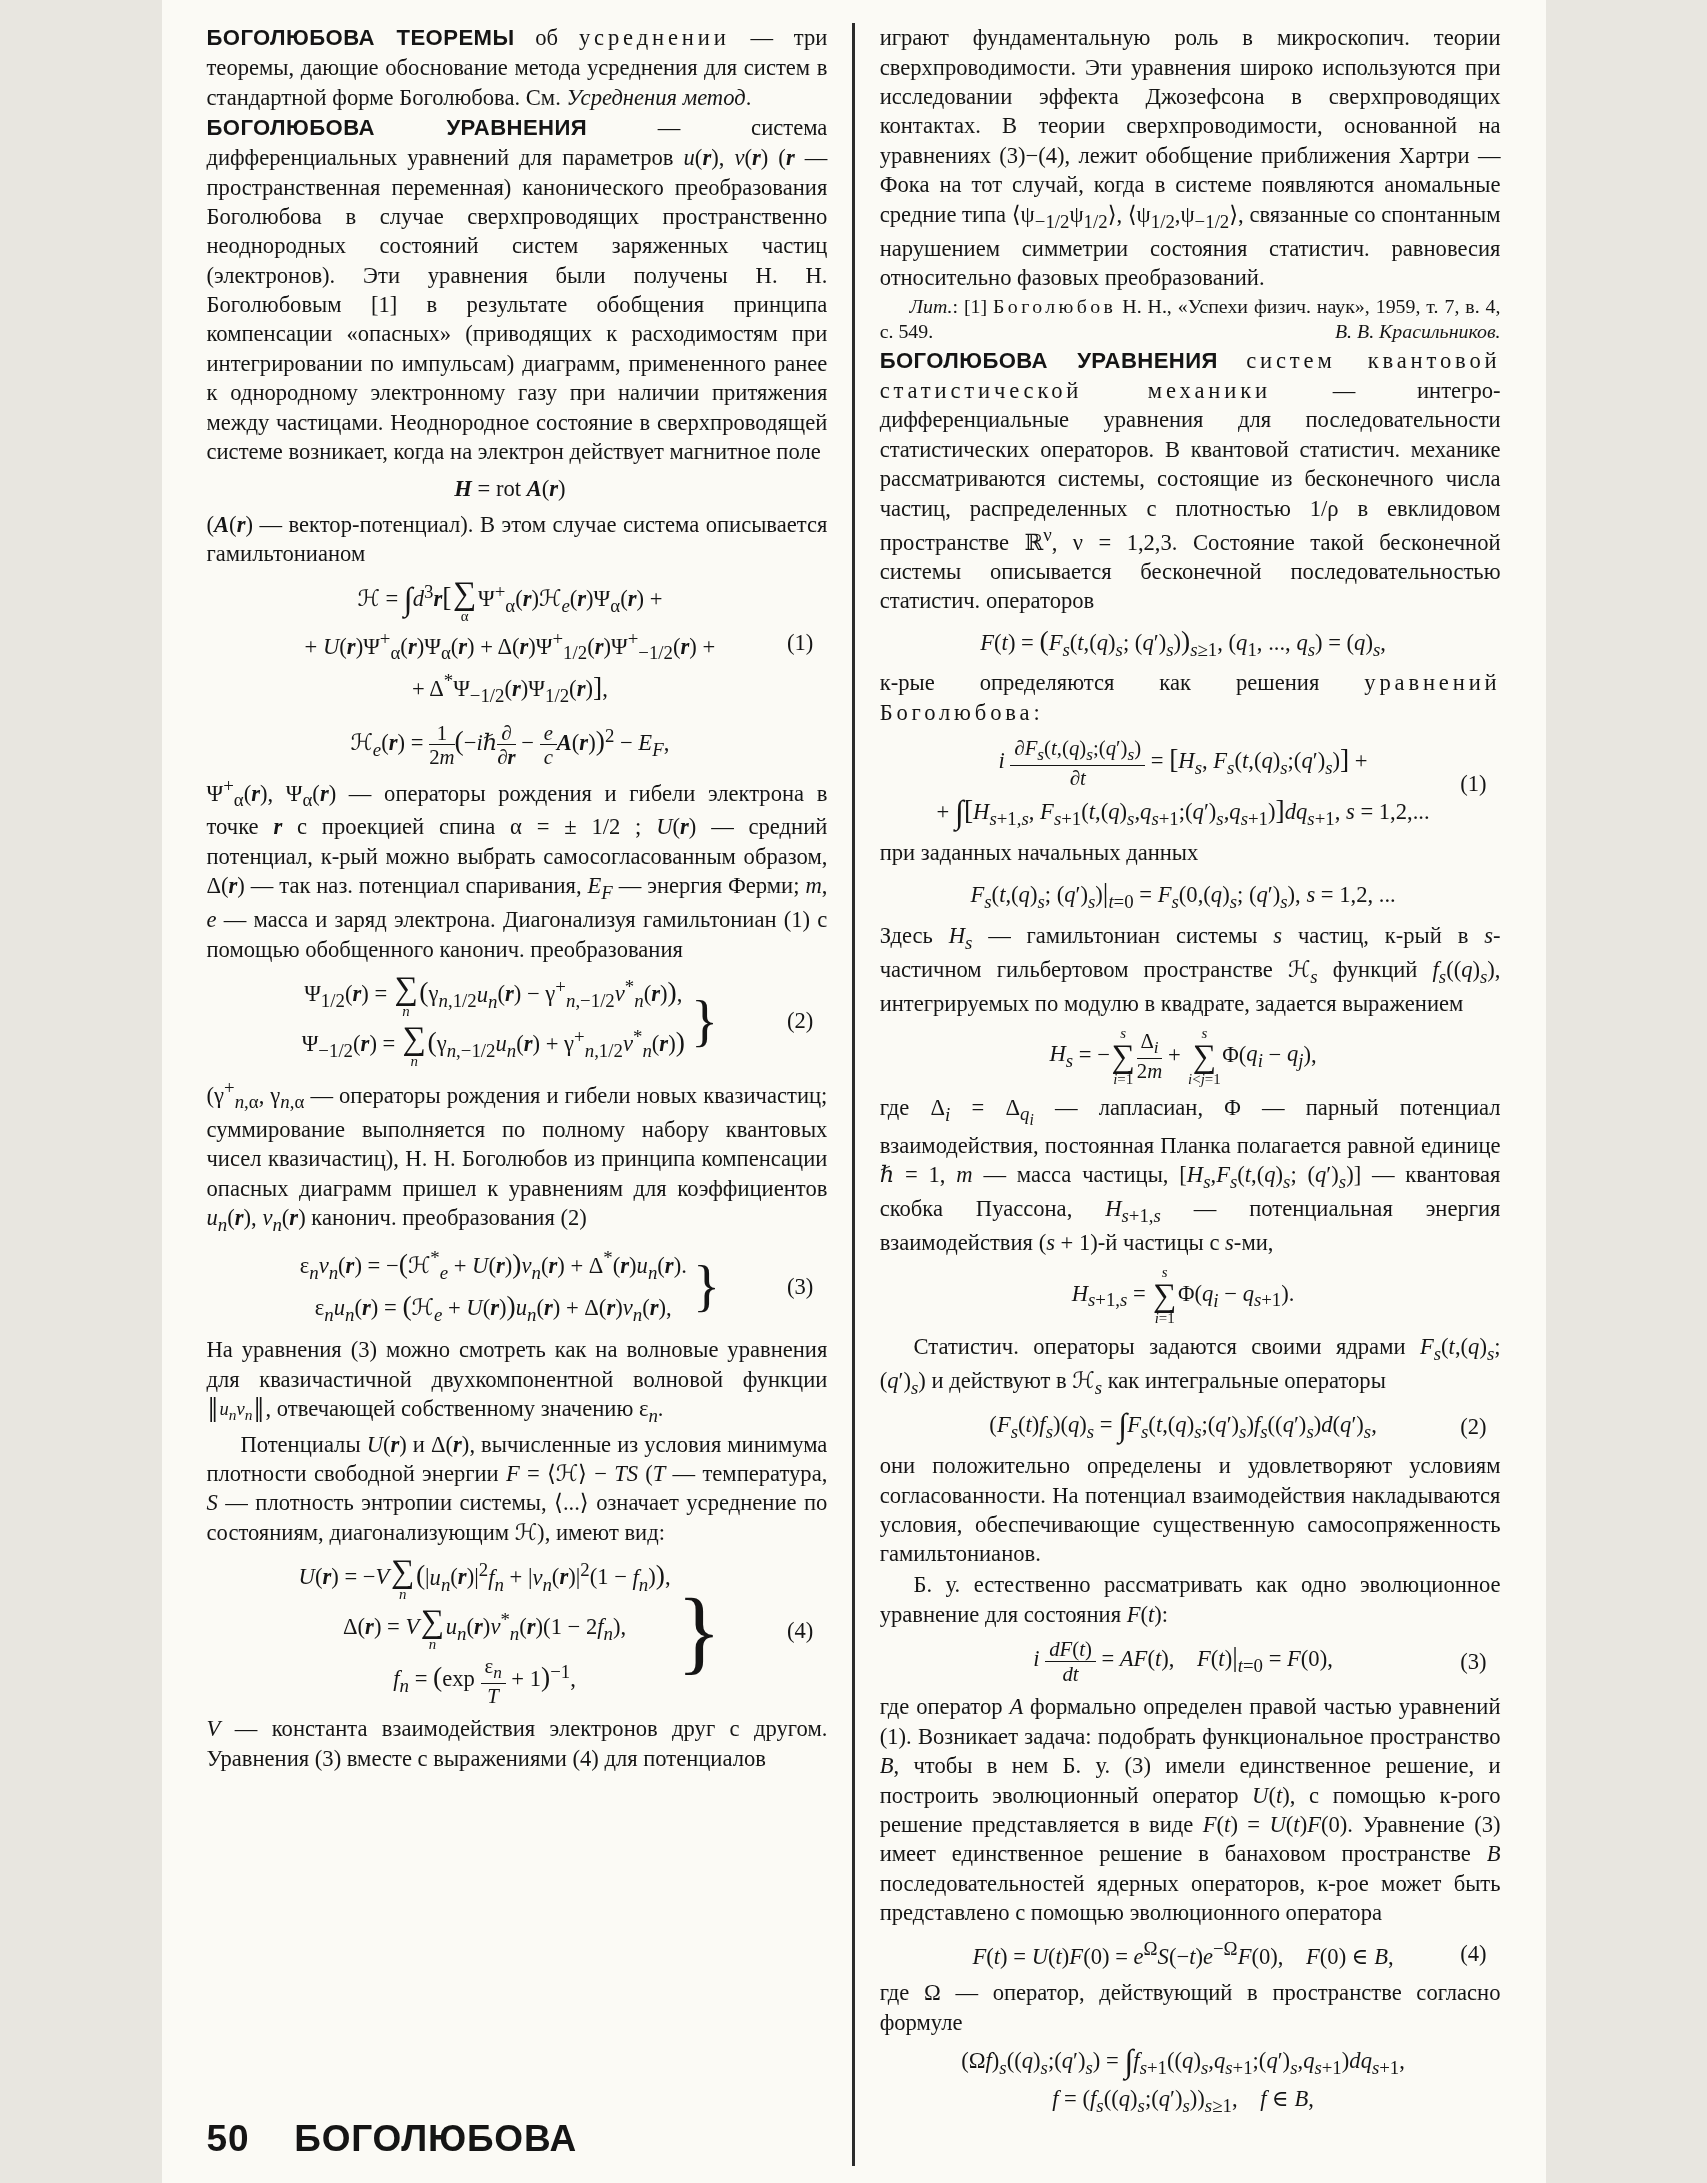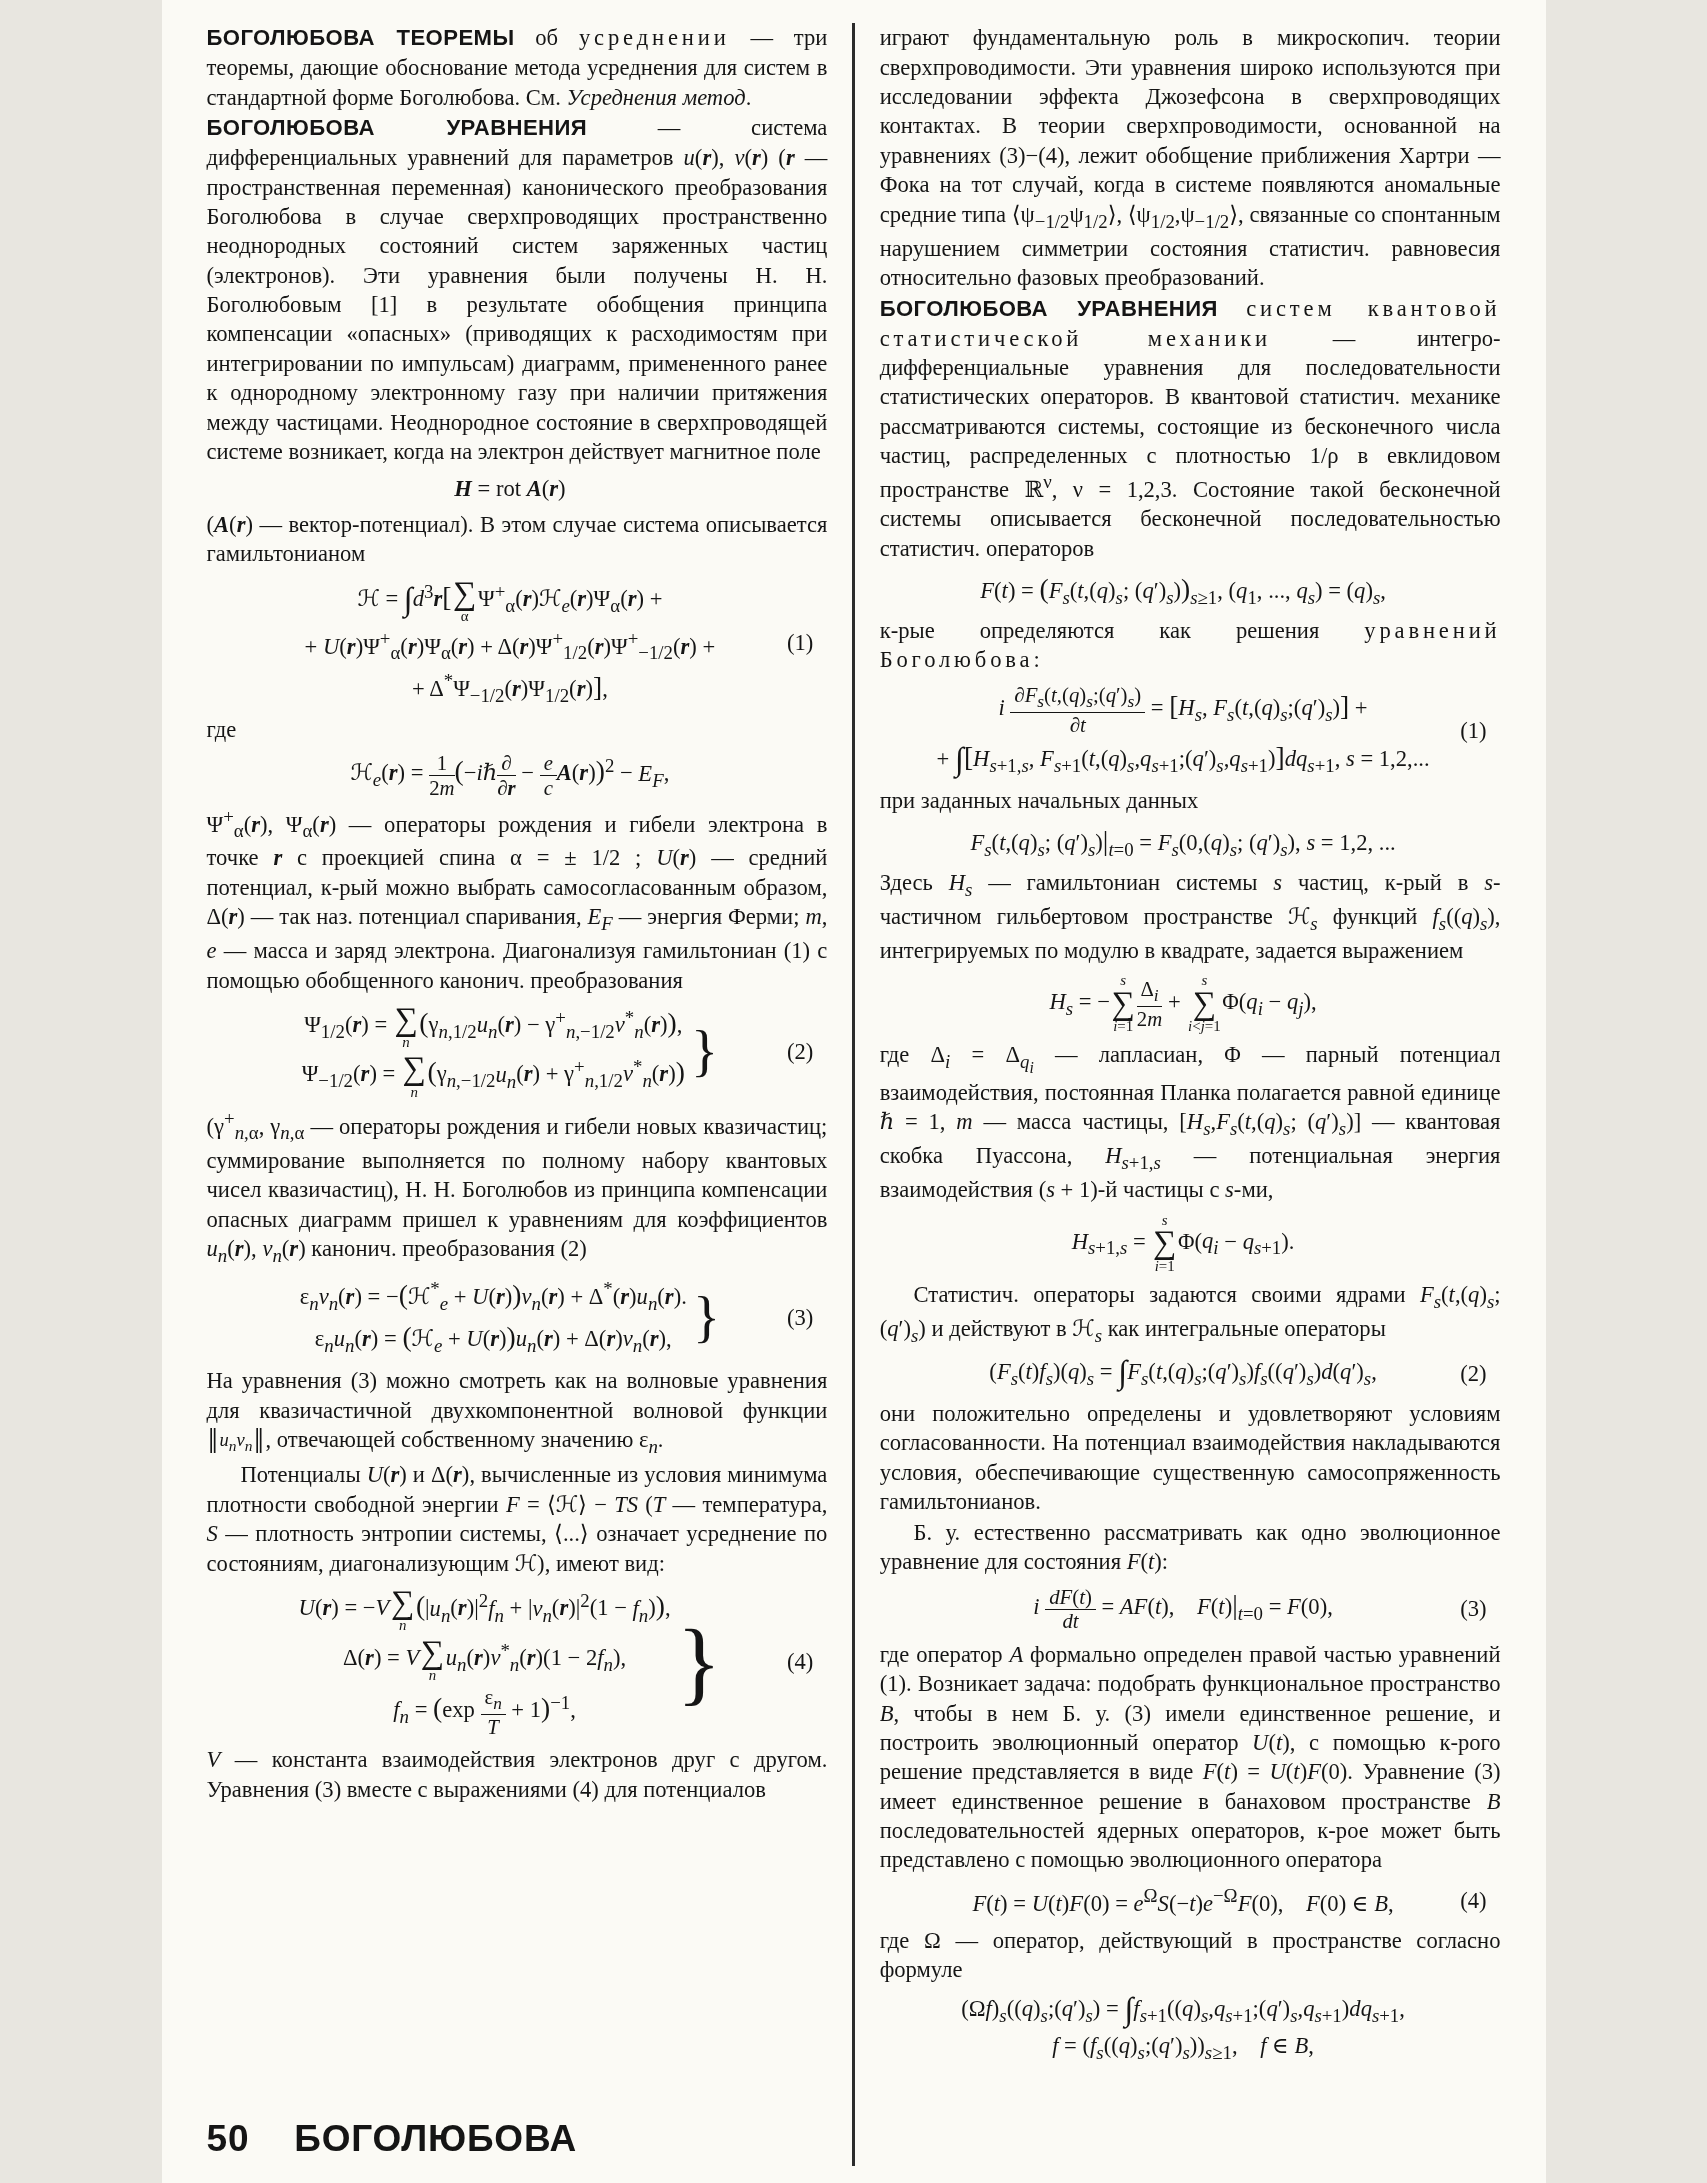--- a/index.html
+++ b/index.html
@@ -58,21 +58,20 @@
         <span class="f-body"><b><i>H</i></b> = rot <b><i>A</i></b>(<b><i>r</i></b>)</span>
       </div>
       <p class="para">(<b><i>A</i></b>(<b><i>r</i></b>) — вектор-потенциал). В этом случае система описывается гамильтонианом</p>
       <div class="formula">
         <span class="f-body"><span class="f-line">ℋ = <span class="intg">∫</span><i>d</i><sup>3</sup><b><i>r</i></b><span class="big">[</span><span class="bigop">
                 <span class="op">∑</span>
                 <span class="lim-bot">α</span>
               </span>Ψ<sup>+</sup><sub>α</sub>(<b><i>r</i></b>)ℋ<sub><i>e</i></sub>(<b><i>r</i></b>)Ψ<sub>α</sub>(<b><i>r</i></b>) +</span><span class="f-line">+ <i>U</i>(<b><i>r</i></b>)Ψ<sup>+</sup><sub>α</sub>(<b><i>r</i></b>)Ψ<sub>α</sub>(<b><i>r</i></b>) + Δ(<b><i>r</i></b>)Ψ<sup>+</sup><sub>1/2</sub>(<b><i>r</i></b>)Ψ<sup>+</sup><sub>−1/2</sub>(<b><i>r</i></b>) +</span><span class="f-line">+ Δ<sup>*</sup>Ψ<sub>−1/2</sub>(<b><i>r</i></b>)Ψ<sub>1/2</sub>(<b><i>r</i></b>)<span class="big">]</span>,</span></span>
         <span class="eqnum">(1)</span>
       </div>
-      <p class="para">где</p>
       <div class="formula">
         <span class="f-body">ℋ<sub><i>e</i></sub>(<b><i>r</i></b>) = <span class="frac"><span class="fr-n">1</span><span class="fr-d">2<i>m</i></span></span><span class="big">(</span>−<i>i</i>ℏ<span class="frac"><span class="fr-n">∂</span><span class="fr-d">∂<b><i>r</i></b></span></span> − <span class="frac"><span class="fr-n"><i>e</i></span><span class="fr-d"><i>c</i></span></span><b><i>A</i></b>(<b><i>r</i></b>)<span class="big">)</span><sup>2</sup> − <i>E<sub>F</sub></i>,</span>
       </div>
       <p class="para">Ψ<sup>+</sup><sub>α</sub>(<b><i>r</i></b>), Ψ<sub>α</sub>(<b><i>r</i></b>) — операторы рождения и гибели электрона в точке <b><i>r</i></b> с проекцией спина α = ± 1/2 ; <i>U</i>(<b><i>r</i></b>) — средний потенциал, к-рый можно выбрать самосогласованным образом, Δ(<b><i>r</i></b>) — так наз. потенциал спаривания, <i>E<sub>F</sub></i> — энергия Ферми; <i>m</i>, <i>e</i> — масса и заряд электрона. Диагонализуя гамильтониан (1) с помощью обобщенного канонич. преобразования</p>
       <div class="formula">
         <span class="f-wrap">
           <span class="f-body">
               <span class="f-line">Ψ<sub>1/2</sub>(<b><i>r</i></b>) = <span class="bigop">
                   <span class="op">∑</span>
                   <span class="lim-bot"><i>n</i></span>
@@ -127,20 +126,21 @@
       <div class="footer">
         <span>50</span>
         <span>БОГОЛЮБОВА</span>
       </div>
     </div>
 
     <div class="divider"></div>
 
     <div class="col">
       <p class="para">играют фундаментальную роль в микроскопич. теории сверхпроводимости. Эти уравнения широко используются при исследовании эффекта Джозефсона в сверхпроводящих контактах. В теории сверхпроводимости, основанной на уравнениях (3)−(4), лежит обобщение приближения Хартри — Фока на тот случай, когда в системе появляются аномальные средние типа ⟨ψ<sub>−1/2</sub>ψ<sub>1/2</sub>⟩, ⟨ψ<sub>1/2</sub>,ψ<sub>−1/2</sub>⟩, связанные со спонтанным нарушением симметрии состояния статистич. равновесия относительно фазовых преобразований.</p>
+      <p class="para petit ind"><span><i>Лит.</i>: [1] <span class="sp">Боголюбов</span> Н. Н., «Успехи физич. наук», 1959, т. 7, в. 4, с. 549.</span> <span class="lit-author">В. В. Красильников.</span></p>
       <p class="para"><b class="hw">БОГОЛЮБОВА УРАВНЕНИЯ</b> <span class="sp">систем квантовой статистической механики</span> — интегро-дифференциальные уравнения для последовательности статистических операторов. В квантовой статистич. механике рассматриваются системы, состоящие из бесконечного числа частиц, распределенных с плотностью 1/ρ в евклидовом пространстве ℝ<sup>ν</sup>, ν = 1,2,3. Состояние такой бесконечной системы описывается бесконечной последовательностью статистич. операторов</p>
       <div class="formula">
         <span class="f-body"><i>F</i>(<i>t</i>) = <span class="big">(</span><i>F<sub>s</sub></i>(<i>t</i>,(<i>q</i>)<sub><i>s</i></sub>;&nbsp;(<i>q</i>′)<sub><i>s</i></sub>)<span class="big">)</span><sub><i>s</i>≥1</sub>, (<i>q</i><sub>1</sub>, ..., <i>q<sub>s</sub></i>) = (<i>q</i>)<sub><i>s</i></sub>,</span>
       </div>
       <p class="para">к-рые определяются как решения <span class="sp">уравнений Боголюбова</span>:</p>
       <div class="formula">
         <span class="f-body"><span class="f-line"><i>i</i> <span class="frac"><span class="fr-n">∂<i>F<sub>s</sub></i>(<i>t</i>,(<i>q</i>)<sub><i>s</i></sub>;(<i>q</i>′)<sub><i>s</i></sub>)</span><span class="fr-d">∂<i>t</i></span></span> = <span class="big">[</span><i>H<sub>s</sub></i>, <i>F<sub>s</sub></i>(<i>t</i>,(<i>q</i>)<sub><i>s</i></sub>;(<i>q</i>′)<sub><i>s</i></sub>)<span class="big">]</span> +</span><span class="f-line">+ <span class="intg">∫</span><span class="big">[</span><i>H</i><sub><i>s</i>+1,<i>s</i></sub>, <i>F</i><sub><i>s</i>+1</sub>(<i>t</i>,(<i>q</i>)<sub><i>s</i></sub>,<i>q</i><sub><i>s</i>+1</sub>;(<i>q</i>′)<sub><i>s</i></sub>,<i>q</i><sub><i>s</i>+1</sub>)<span class="big">]</span><i>dq</i><sub><i>s</i>+1</sub>, <i>s</i> = 1,2,...</span></span>
         <span class="eqnum">(1)</span>
       </div>
       <p class="para">при заданных начальных данных</p>

